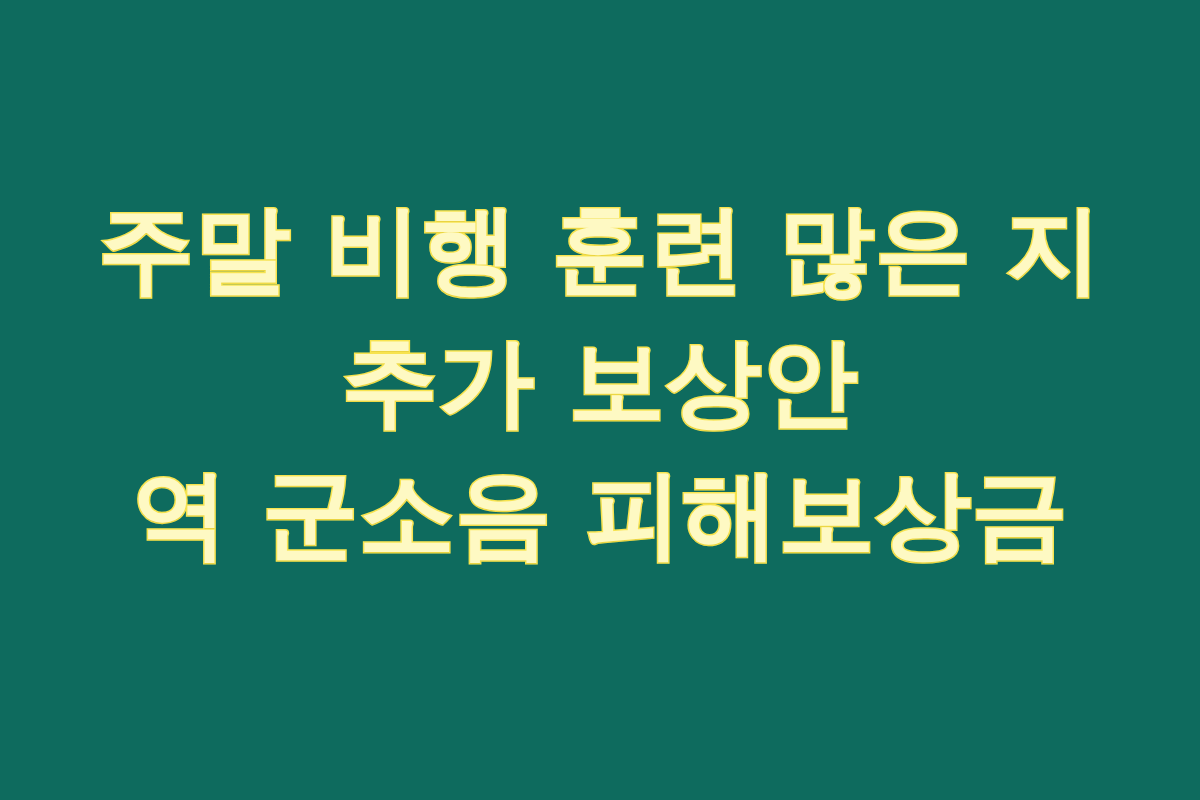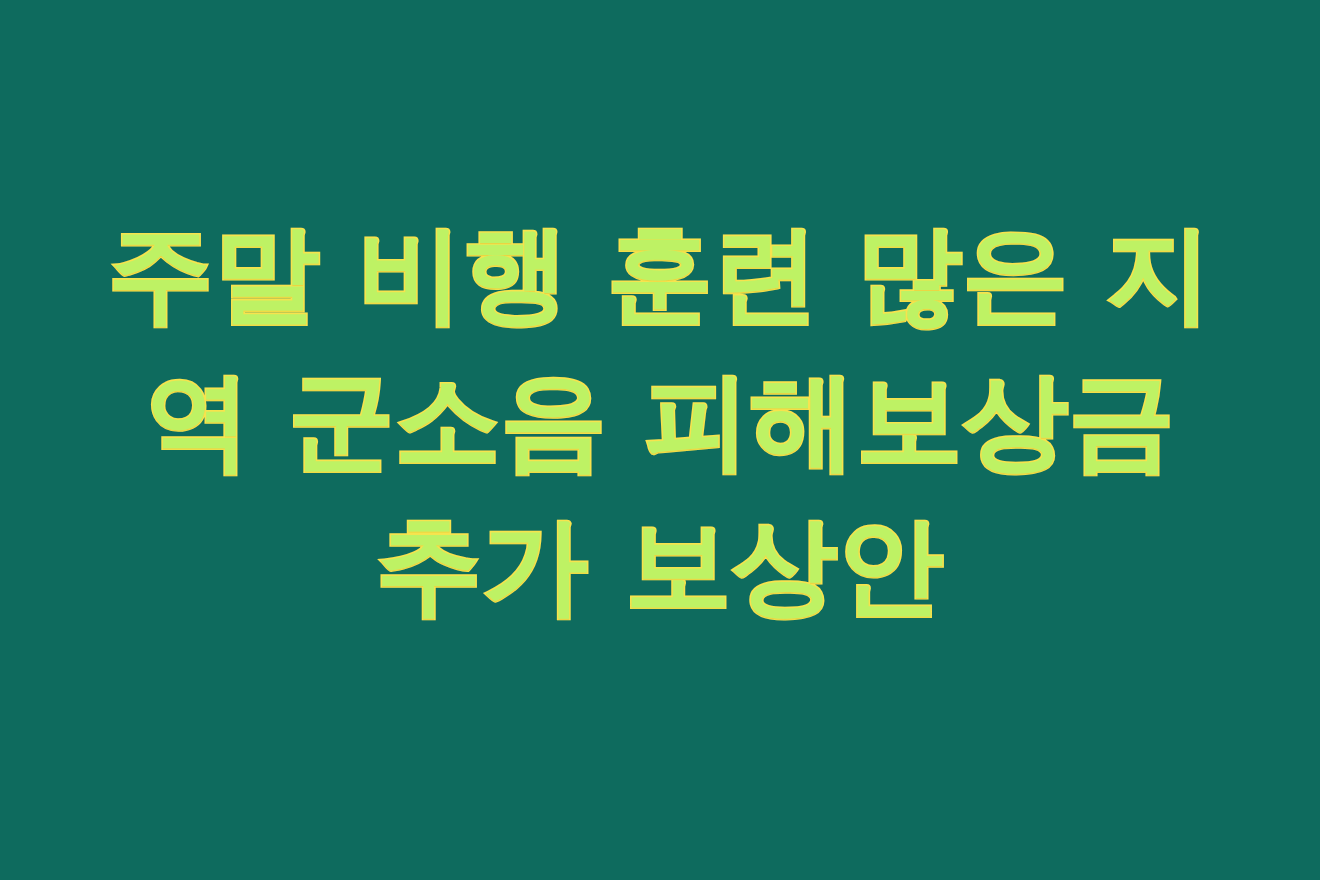--- a/index.html
+++ b/index.html
@@ -35,21 +35,21 @@
     flex-direction: column;
     align-items: center;
     justify-content: center;
     width: 100%;
   }
 
   .headline-line {
     display: block;
     width: 100%;
     text-align: center;
-    color: #bef264;
+    color: #fef9c3;
     font-family: "DejaVu Sans", "Liberation Sans", sans-serif;
     font-weight: 700;
     font-size: 96px;
     line-height: 1.38;
     letter-spacing: 0.005em;
     white-space: nowrap;
     -webkit-font-smoothing: antialiased;
     text-rendering: optimizeLegibility;
     
     paint-order: stroke fill;
@@ -65,19 +65,19 @@
 </style>
 </head>
 <body>
 
 <div class="poster">
 
   <div class="headline">
 
     <span class="headline-line line-1">주말 비행 훈련 많은 지</span>
 
+    <span class="headline-line line-3">추가 보상안</span>
+
     <span class="headline-line line-2">역 군소음 피해보상금</span>
-
-    <span class="headline-line line-3">추가 보상안</span>
 
   </div>
 
 </div>
 
 </body></html>

